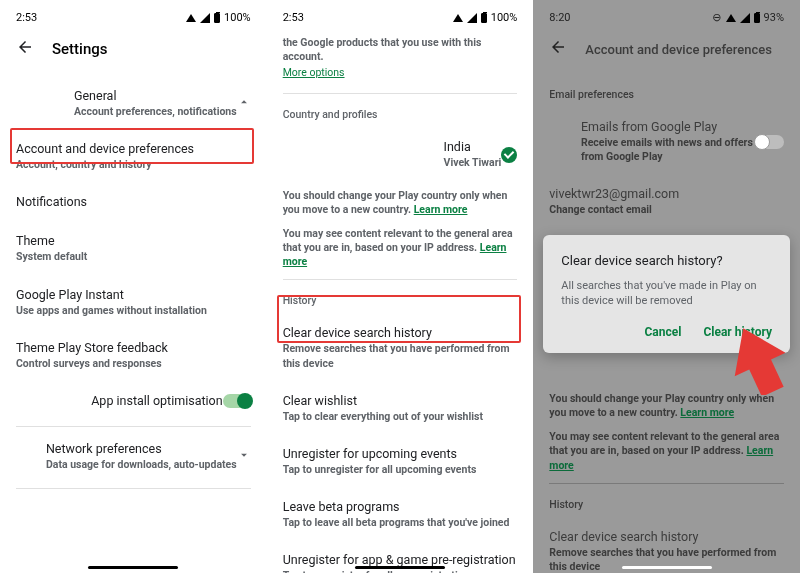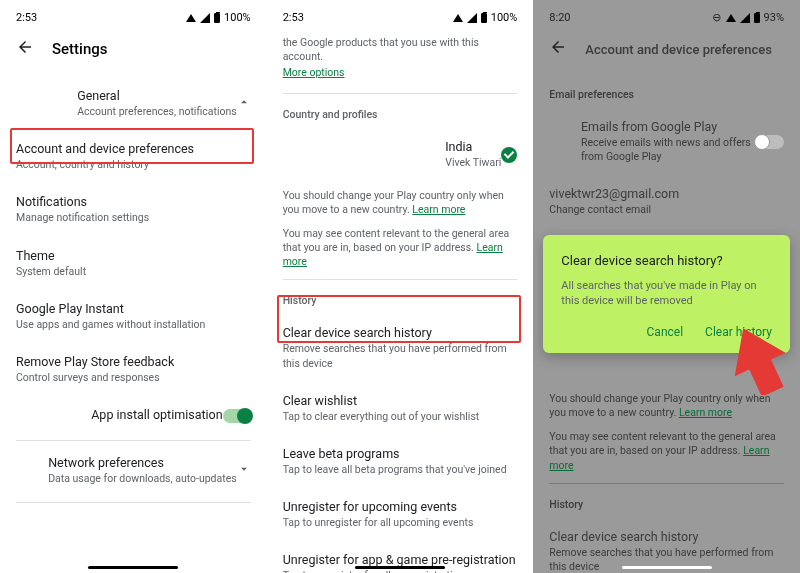--- a/index.html
+++ b/index.html
@@ -9,42 +9,42 @@
   .screen.dim { background: #9a9a9a; }
   .statusbar { display: flex; justify-content: space-between; align-items: flex-end; padding: 6px 16px 0 16px; font-size: 11px; height: 24px; }
   .status-right { display: flex; gap: 4px; align-items: center; }
   .header { display: flex; align-items: center; gap: 18px; padding: 14px 16px 18px 16px; font-size: 15px; font-weight: 500; }
   .arrow-back { display: inline-block; }
   .arrow-back svg { width: 18px; height: 18px; }
   .content { padding: 0 16px; }
   .section-head { font-size: 10.5px; color: #5f6368; padding: 10px 0 8px 0; font-weight: 500; }
   .item { padding: 10px 0 12px 0; border-bottom: 0; }
   .title { font-size: 12.5px; color: #202124; margin-bottom: 2px; }
-  .sub { font-size: 10.5px; color: #5f6368; line-height: 1.35; }
+  .sub { font-size: 10.5px; color: #5f6368; line-height: 1.35; font-weight: bold; }
   .link { color: #0b8043; text-decoration: underline; }
   .divider { border-top: 1px solid #e0e0e0; margin: 4px 0; }
   .row { display: flex; justify-content: flex-end; align-items: center; }
   .chev { color: #5f6368; }
   .chev svg { width: 14px; height: 14px; }
   .redbox { border: 2px solid #e53935; border-radius: 2px; position: absolute; pointer-events: none; }
   .toggle { width: 28px; height: 14px; background: #a5d6a7; border-radius: 8px; position: relative; }
   .toggle .knob { width: 16px; height: 16px; background: #0b8043; border-radius: 50%; position: absolute; right: -2px; top: -1px; }
   .toggle.off { background: #bdbdbd; }
   .toggle.off .knob { background: #fff; left: -2px; right: auto; border:1px solid #999; }
   .check { width: 16px; height: 16px; background: #0b8043; border-radius: 50%; display: flex; align-items: center; justify-content: center; }
   .check::after { content:''; width:4px; height:7px; border:2px solid #fff; border-top:0; border-left:0; transform: rotate(45deg); margin-top:-2px; }
   .navbar { position: absolute; bottom: 4px; left: 50%; transform: translateX(-50%); width: 90px; height: 3px; background: #000; border-radius: 2px; }
   .navbar.white { background: #fff; }
   .dim-text { color: #3c3c3c; }
   .dim .sub, .dim .title, .dim .section-head { color: #3c3c3c; }
-  .modal { position: absolute; left: 10px; right: 10px; top: 235px; background: #bef264; border-radius: 6px; padding: 18px 18px 14px 18px; box-shadow: 0 4px 14px rgba(0,0,0,.25); }
+  .modal { position: absolute; left: 10px; right: 10px; top: 235px; background: #e5e5e5; border-radius: 6px; padding: 18px 18px 14px 18px; box-shadow: 0 4px 14px rgba(0,0,0,.25); }
   .modal-title { font-size: 13px; color: #202124; margin-bottom: 10px; }
   .modal-body { font-size: 11px; color: #5f6368; line-height: 1.4; margin-bottom: 16px; }
   .modal-actions { display: flex; justify-content: flex-end; gap: 22px; }
-  .modal-btn { font-size: 12px; font-weight: 400; color: #0b8043; cursor: pointer; }
+  .modal-btn { font-size: 12px; font-weight: 700; color: #0b8043; cursor: pointer; }
   .callout-arrow { position: absolute; }
   .triangle-wifi { display:inline-block; width:0; height:0; border-left:5px solid transparent; border-right:5px solid transparent; border-bottom:8px solid #000; }
   .signal-bars { display:inline-block; width:0; height:0; border-left:10px solid transparent; border-bottom:10px solid #000; }
   .batt { display:inline-block; width:6px; height:10px; background:#000; border:1px solid #000; border-radius:1px; position:relative; }
   .batt::before { content:''; position:absolute; top:-2px; left:1px; width:4px; height:1px; background:#000; }
   .dim .batt, .dim .triangle-wifi, .dim .signal-bars { filter: brightness(1); }
 </style>
 </head>
 <body>
 
@@ -77,32 +77,31 @@
         <span class="chev"><svg viewBox="0 0 24 24">
               <path d="M7 14l5-5 5 5z" fill="#5f6368"></path>
             </svg></span>
       </div>
       <div class="item">
         <div class="title">Account and device preferences</div>
         <div class="sub">Account, country and history</div>
       </div>
       <div class="item">
         <div class="title">Notifications</div>
-        <div class="sub">Manage notification settings</div>
       </div>
       <div class="item">
         <div class="title">Theme</div>
         <div class="sub">System default</div>
       </div>
       <div class="item">
         <div class="title">Google Play Instant</div>
         <div class="sub">Use apps and games without installation</div>
       </div>
       <div class="item">
-        <div class="title">Remove Play Store feedback</div>
+        <div class="title">Theme Play Store feedback</div>
         <div class="sub">Control surveys and responses</div>
       </div>
       <div class="item row">
         <div style="max-width:190px">
           <div class="title">App install optimisation</div>
         </div>
         <div class="toggle">
             <div class="knob"></div>
           </div>
       </div>
@@ -154,26 +153,26 @@
       <div class="section-head">History</div>
       <div class="item">
         <div class="title">Clear device search history</div>
         <div class="sub">Remove searches that you have performed from this device</div>
       </div>
       <div class="item">
         <div class="title">Clear wishlist</div>
         <div class="sub">Tap to clear everything out of your wishlist</div>
       </div>
       <div class="item">
+        <div class="title">Unregister for upcoming events</div>
+        <div class="sub">Tap to unregister for all upcoming events</div>
+      </div>
+      <div class="item">
         <div class="title">Leave beta programs</div>
         <div class="sub">Tap to leave all beta programs that you've joined</div>
-      </div>
-      <div class="item">
-        <div class="title">Unregister for upcoming events</div>
-        <div class="sub">Tap to unregister for all upcoming events</div>
       </div>
       <div class="item">
         <div class="title">Unregister for app &amp; game pre-registration</div>
         <div class="sub">Tap to unregister for all pre-registration notifications</div>
       </div>
     </div>
 
     <div class="redbox" style="left:10px; top:295px; width:244px; height:48px;"></div>
     <div class="navbar"></div>
   </div>

